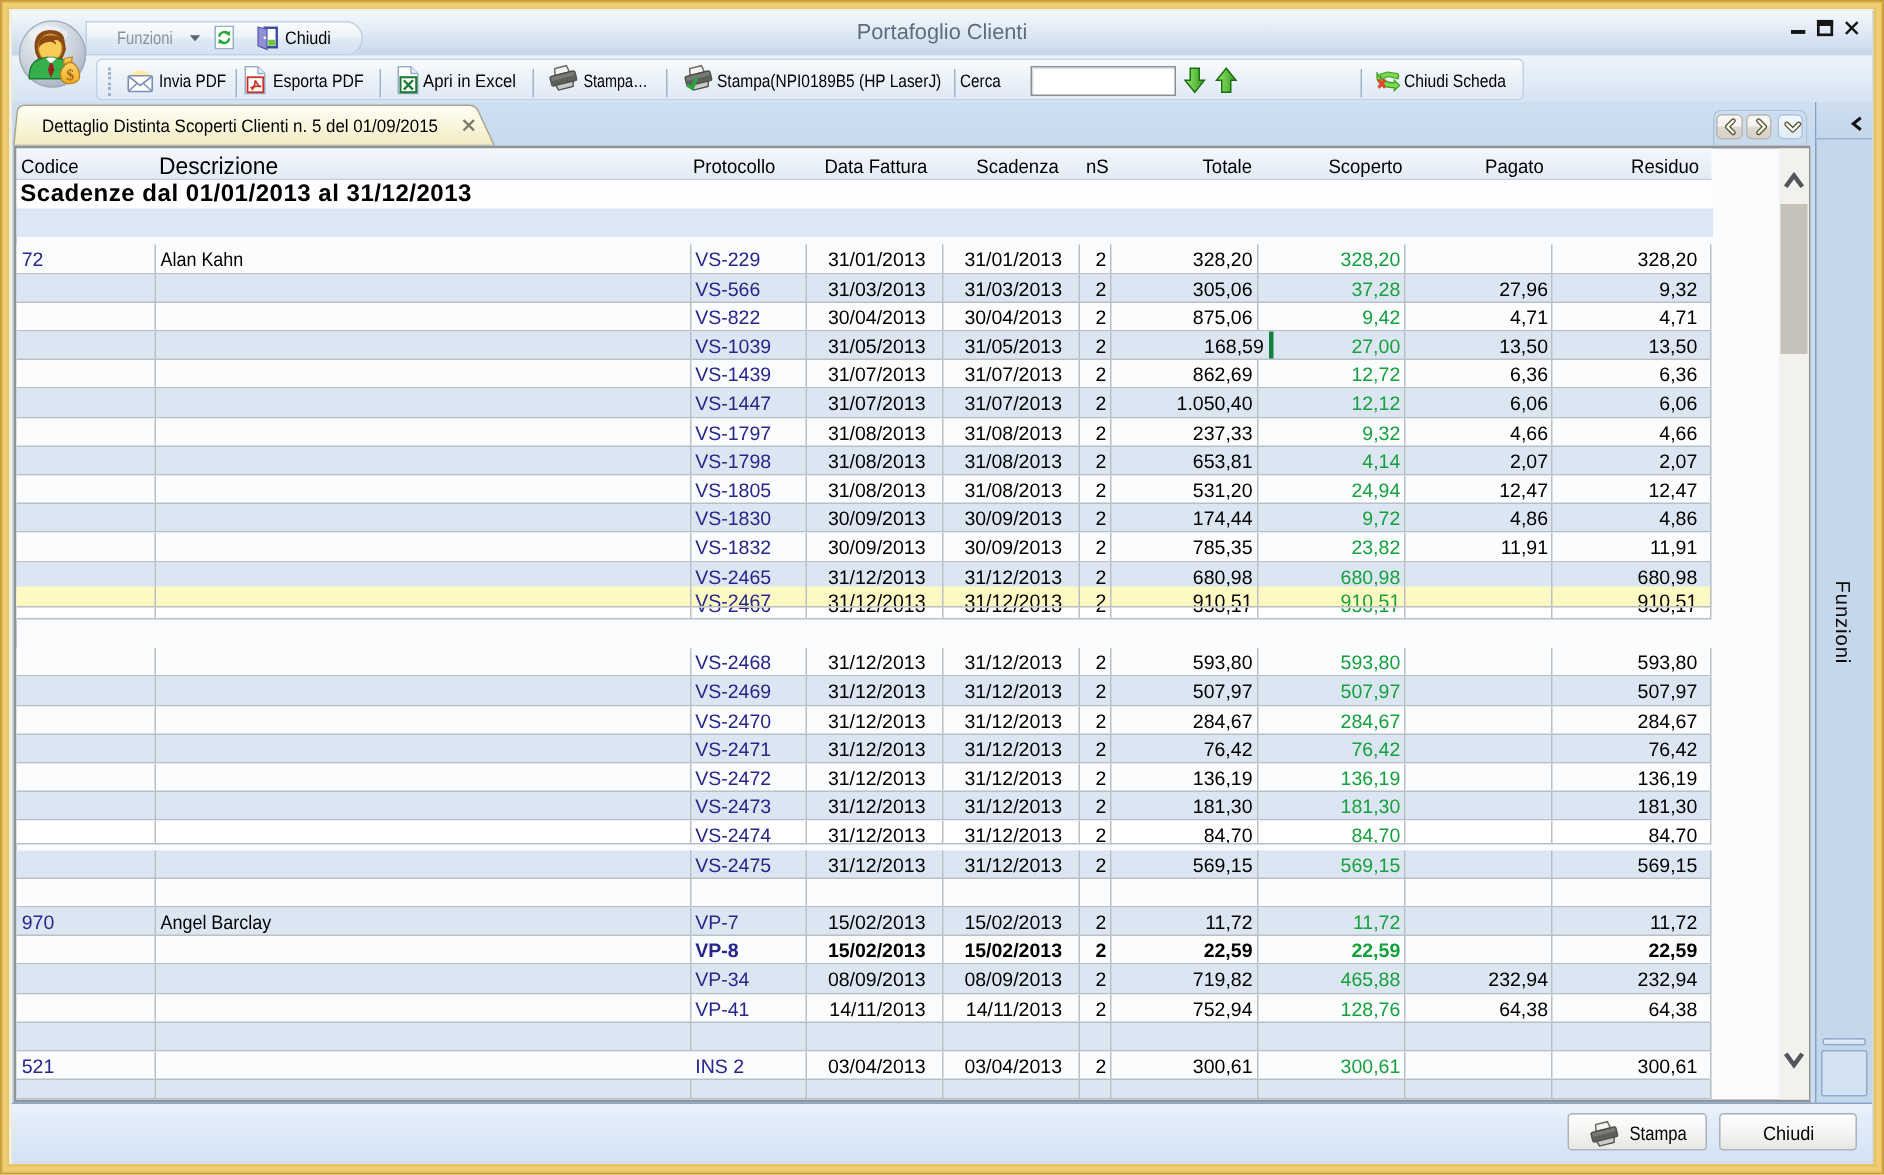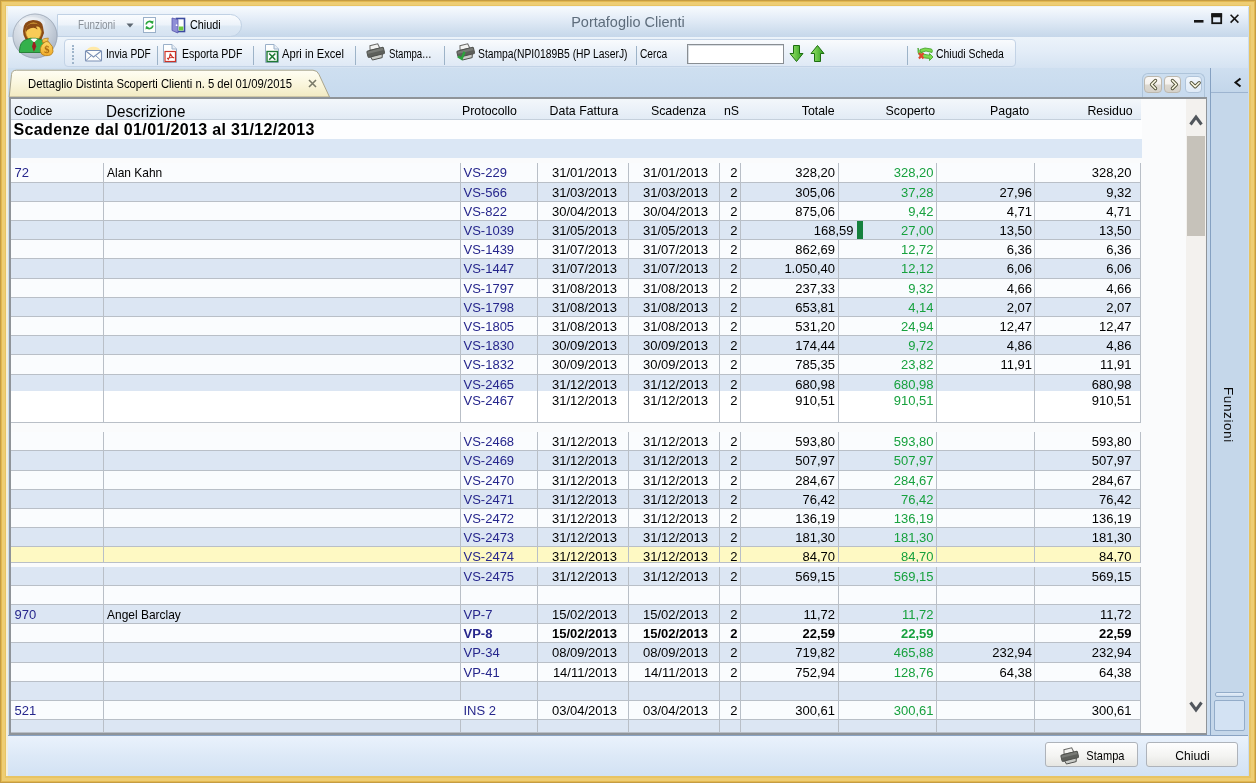--- a/index.html
+++ b/index.html
@@ -231,21 +231,21 @@
     <div class="cell cr" style="left:926.0px;width:98.5px;border-right:1px solid #b9bfc7;padding-right:2px;">4,71</div>
     <div class="cell cr" style="left:1024.5px;width:105.5px;border-right:1px solid #b9bfc7;padding-right:8px;">4,71</div>
   </div>
 <div class="row" style="top:220.99999999999997px;height:19.2px;background:#dce6f3;">
     <div class="cell cl" style="left:0.0px;width:93.5px;border-right:1px solid #b9bfc7;padding-left:4px;"><span style="color:#26268c;"></span></div>
     <div class="cell cl" style="left:93.5px;width:356.5px;border-right:1px solid #b9bfc7;padding-left:3px;"><span class="sx" style="transform:scaleX(0.92);"></span></div>
     <div class="cell cl" style="left:450.0px;width:77.0px;border-right:1px solid #b9bfc7;padding-left:3px;"><span style="color:#26268c;">VS-1039</span></div>
     <div class="cell cr" style="left:527.0px;width:91.5px;border-right:1px solid #b9bfc7;padding-right:11px;">31/05/2013</div>
     <div class="cell cr" style="left:618.5px;width:90.5px;border-right:1px solid #b9bfc7;padding-right:10.5px;">31/05/2013</div>
     <div class="cell cr" style="left:709.0px;width:21.0px;border-right:1px solid #b9bfc7;padding-right:2px;">2</div>
-    <div class="cell cr" style="left:730.0px;width:122px;border-right:6px solid #15803d;padding-right:3px;">168,59</div>
+    <div class="cell cr" style="left:730.0px;width:108px;border-right:3px solid #15803d;padding-right:3px;">168,59</div>
     <div class="cell cr" style="left:828.5px;width:97.5px;border-right:1px solid #b9bfc7;padding-right:2px;"><span style="color:#17a13e;">27,00</span></div>
     <div class="cell cr" style="left:926.0px;width:98.5px;border-right:1px solid #b9bfc7;padding-right:2px;">13,50</div>
     <div class="cell cr" style="left:1024.5px;width:105.5px;border-right:1px solid #b9bfc7;padding-right:8px;">13,50</div>
   </div>
 <div class="row" style="top:240.19999999999996px;height:19.2px;background:#fafcfe;">
     <div class="cell cl" style="left:0.0px;width:93.5px;border-right:1px solid #b9bfc7;padding-left:4px;"><span style="color:#26268c;"></span></div>
     <div class="cell cl" style="left:93.5px;width:356.5px;border-right:1px solid #b9bfc7;padding-left:3px;"><span class="sx" style="transform:scaleX(0.92);"></span></div>
     <div class="cell cl" style="left:450.0px;width:77.0px;border-right:1px solid #b9bfc7;padding-left:3px;"><span style="color:#26268c;">VS-1439</span></div>
     <div class="cell cr" style="left:527.0px;width:91.5px;border-right:1px solid #b9bfc7;padding-right:11px;">31/07/2013</div>
     <div class="cell cr" style="left:618.5px;width:90.5px;border-right:1px solid #b9bfc7;padding-right:10.5px;">31/07/2013</div>
@@ -344,21 +344,21 @@
     <div class="cell cl" style="left:93.5px;width:356.5px;border-right:1px solid #b9bfc7;padding-left:3px;"><span class="sx" style="transform:scaleX(0.92);"></span></div>
     <div class="cell cl" style="left:450.0px;width:77.0px;border-right:1px solid #b9bfc7;padding-left:3px;"><span style="color:#26268c;">VS-2466</span></div>
     <div class="cell cr" style="left:527.0px;width:91.5px;border-right:1px solid #b9bfc7;padding-right:11px;">31/12/2013</div>
     <div class="cell cr" style="left:618.5px;width:90.5px;border-right:1px solid #b9bfc7;padding-right:10.5px;">31/12/2013</div>
     <div class="cell cr" style="left:709.0px;width:21.0px;border-right:1px solid #b9bfc7;padding-right:2px;">2</div>
     <div class="cell cr" style="left:730.0px;width:98.5px;border-right:1px solid #b9bfc7;padding-right:3px;">353,17</div>
     <div class="cell cr" style="left:828.5px;width:97.5px;border-right:1px solid #b9bfc7;padding-right:2px;"><span style="color:#17a13e;">353,17</span></div>
     <div class="cell cr" style="left:926.0px;width:98.5px;border-right:1px solid #b9bfc7;padding-right:2px;"></div>
     <div class="cell cr" style="left:1024.5px;width:105.5px;border-right:1px solid #b9bfc7;padding-right:8px;">353,17</div>
   </div>
-<div class="row" style="top:391px;height:32px;background:#ffffff;">
+<div class="row" style="top:391px;height:14px;background:#fef9c3;">
     <div class="cell cl" style="left:0.0px;width:93.5px;border-right:1px solid #b9bfc7;padding-left:4px;"><span style="color:#26268c;"></span></div>
     <div class="cell cl" style="left:93.5px;width:356.5px;border-right:1px solid #b9bfc7;padding-left:3px;"><span class="sx" style="transform:scaleX(0.92);"></span></div>
     <div class="cell cl" style="left:450.0px;width:77.0px;border-right:1px solid #b9bfc7;padding-left:3px;"><span style="color:#26268c;">VS-2467</span></div>
     <div class="cell cr" style="left:527.0px;width:91.5px;border-right:1px solid #b9bfc7;padding-right:11px;">31/12/2013</div>
     <div class="cell cr" style="left:618.5px;width:90.5px;border-right:1px solid #b9bfc7;padding-right:10.5px;">31/12/2013</div>
     <div class="cell cr" style="left:709.0px;width:21.0px;border-right:1px solid #b9bfc7;padding-right:2px;">2</div>
     <div class="cell cr" style="left:730.0px;width:98.5px;border-right:1px solid #b9bfc7;padding-right:3px;">910,51</div>
     <div class="cell cr" style="left:828.5px;width:97.5px;border-right:1px solid #b9bfc7;padding-right:2px;"><span style="color:#17a13e;">910,51</span></div>
     <div class="cell cr" style="left:926.0px;width:98.5px;border-right:1px solid #b9bfc7;padding-right:2px;"></div>
     <div class="cell cr" style="left:1024.5px;width:105.5px;border-right:1px solid #b9bfc7;padding-right:8px;">910,51</div>
@@ -428,21 +428,21 @@
     <div class="cell cl" style="left:93.5px;width:356.5px;border-right:1px solid #b9bfc7;padding-left:3px;"><span class="sx" style="transform:scaleX(0.92);"></span></div>
     <div class="cell cl" style="left:450.0px;width:77.0px;border-right:1px solid #b9bfc7;padding-left:3px;"><span style="color:#26268c;">VS-2473</span></div>
     <div class="cell cr" style="left:527.0px;width:91.5px;border-right:1px solid #b9bfc7;padding-right:11px;">31/12/2013</div>
     <div class="cell cr" style="left:618.5px;width:90.5px;border-right:1px solid #b9bfc7;padding-right:10.5px;">31/12/2013</div>
     <div class="cell cr" style="left:709.0px;width:21.0px;border-right:1px solid #b9bfc7;padding-right:2px;">2</div>
     <div class="cell cr" style="left:730.0px;width:98.5px;border-right:1px solid #b9bfc7;padding-right:3px;">181,30</div>
     <div class="cell cr" style="left:828.5px;width:97.5px;border-right:1px solid #b9bfc7;padding-right:2px;"><span style="color:#17a13e;">181,30</span></div>
     <div class="cell cr" style="left:926.0px;width:98.5px;border-right:1px solid #b9bfc7;padding-right:2px;"></div>
     <div class="cell cr" style="left:1024.5px;width:105.5px;border-right:1px solid #b9bfc7;padding-right:8px;">181,30</div>
   </div>
-<div class="row" style="top:547.3999999999999px;height:16px;background:#fef9c3;">
+<div class="row" style="top:547.3999999999999px;height:16px;background:#ffffff;">
     <div class="cell cl" style="left:0.0px;width:93.5px;border-right:1px solid #b9bfc7;padding-left:4px;"><span style="color:#26268c;"></span></div>
     <div class="cell cl" style="left:93.5px;width:356.5px;border-right:1px solid #b9bfc7;padding-left:3px;"><span class="sx" style="transform:scaleX(0.92);"></span></div>
     <div class="cell cl" style="left:450.0px;width:77.0px;border-right:1px solid #b9bfc7;padding-left:3px;"><span style="color:#26268c;">VS-2474</span></div>
     <div class="cell cr" style="left:527.0px;width:91.5px;border-right:1px solid #b9bfc7;padding-right:11px;">31/12/2013</div>
     <div class="cell cr" style="left:618.5px;width:90.5px;border-right:1px solid #b9bfc7;padding-right:10.5px;">31/12/2013</div>
     <div class="cell cr" style="left:709.0px;width:21.0px;border-right:1px solid #b9bfc7;padding-right:2px;">2</div>
     <div class="cell cr" style="left:730.0px;width:98.5px;border-right:1px solid #b9bfc7;padding-right:3px;">84,70</div>
     <div class="cell cr" style="left:828.5px;width:97.5px;border-right:1px solid #b9bfc7;padding-right:2px;"><span style="color:#17a13e;">84,70</span></div>
     <div class="cell cr" style="left:926.0px;width:98.5px;border-right:1px solid #b9bfc7;padding-right:2px;"></div>
     <div class="cell cr" style="left:1024.5px;width:105.5px;border-right:1px solid #b9bfc7;padding-right:8px;">84,70</div>

